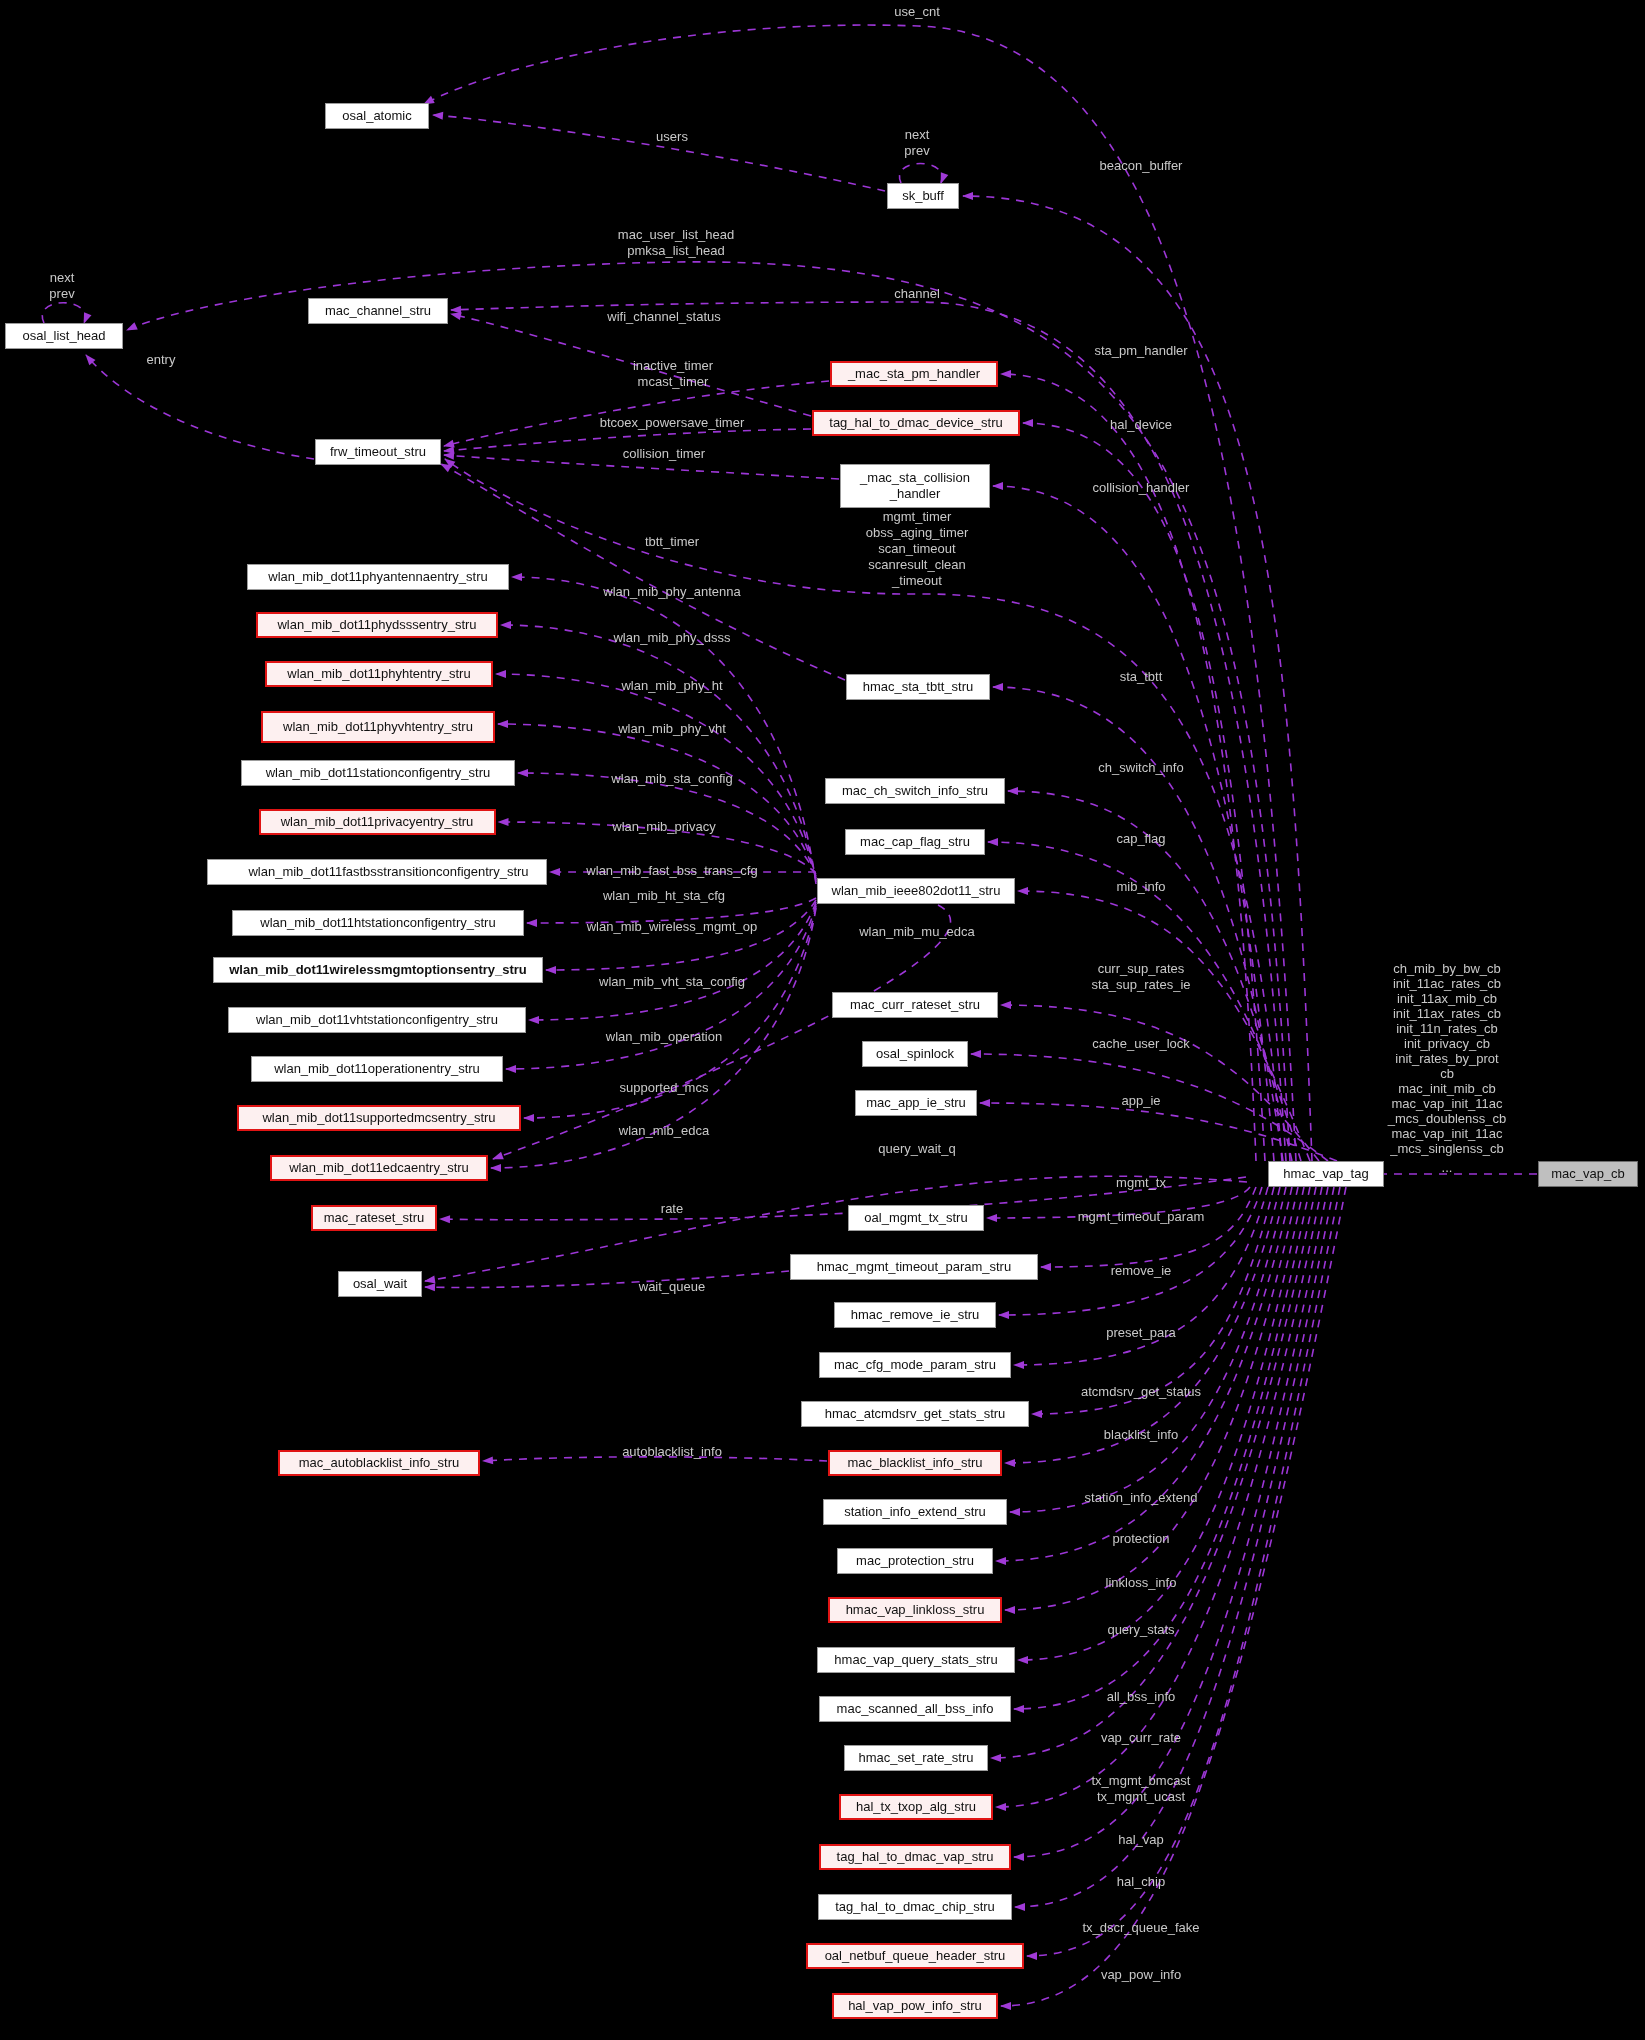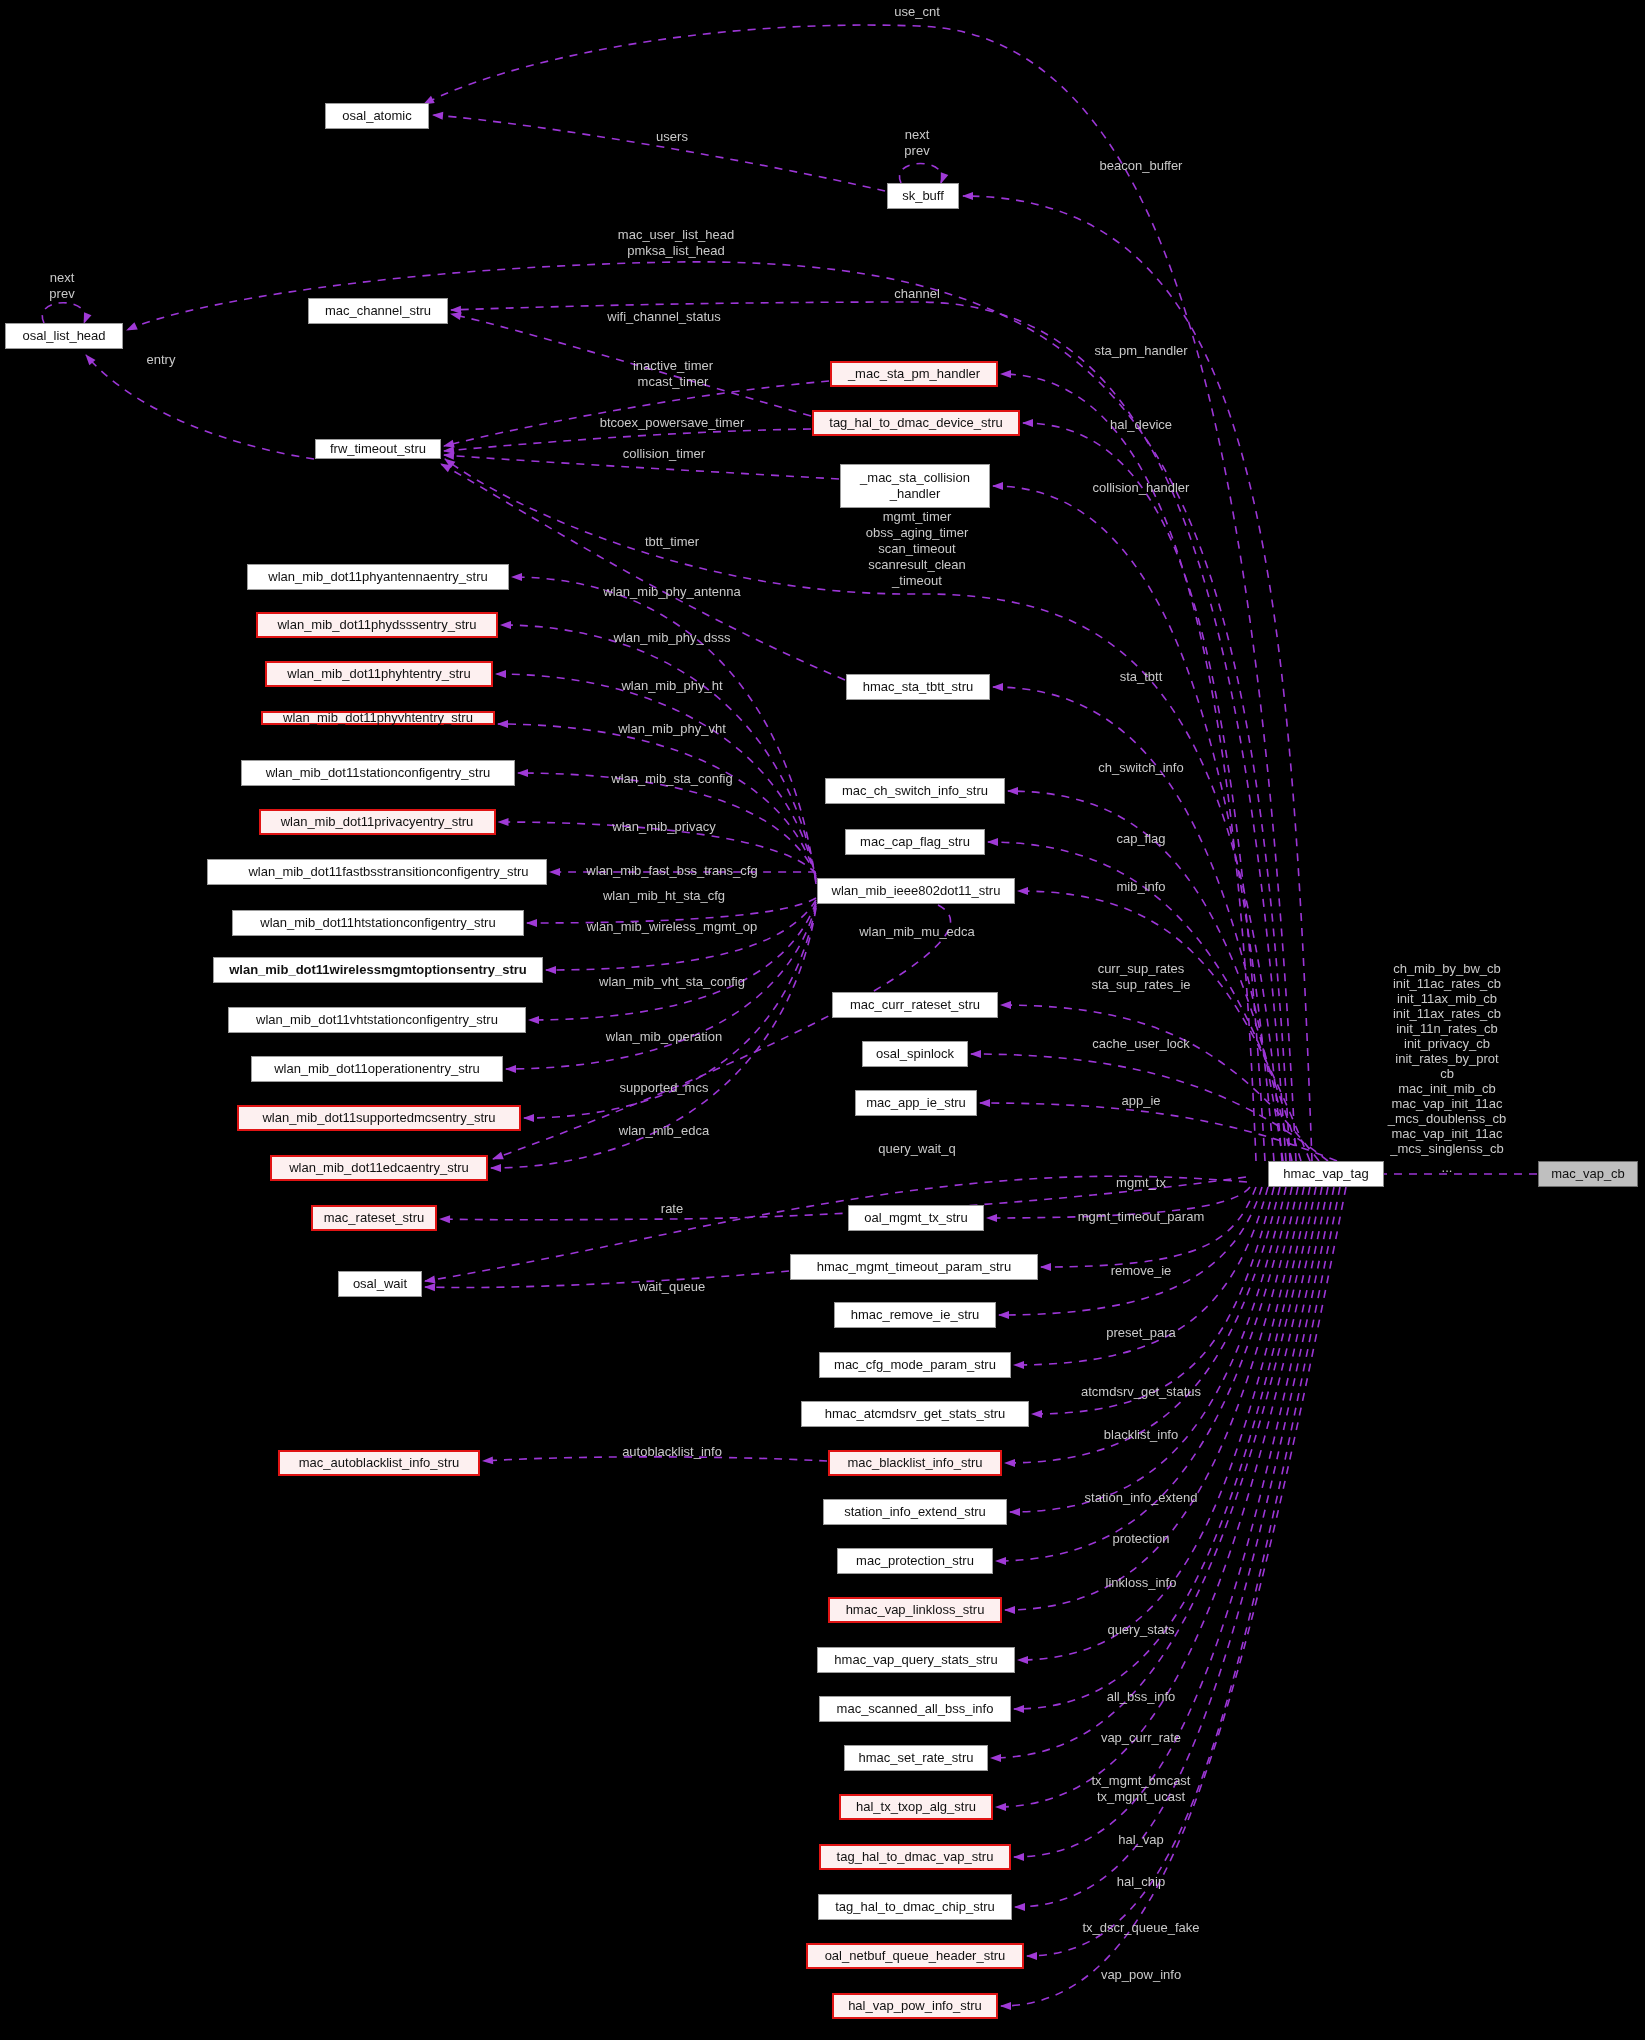--- a/index.html
+++ b/index.html
@@ -86,27 +86,27 @@
       <path d="M1346,1187 C1234,1760 1161,2006 1001,2006" fill="none" stroke="#9c36d6" stroke-width="1.6" stroke-dasharray="8,7" marker-end="url(#ah)"></path>
       <path d="M1537,1174 L1363,1174" fill="none" stroke="#9c36d6" stroke-width="1.6" stroke-dasharray="8,7" marker-end="url(#ah)"></path>
     </svg>
   <div id="nodes">
       <div class="node" style="left: 325px; top: 103px; width: 104px; height: 26px;">osal_atomic</div>
       <div class="node" style="left: 887px; top: 183px; width: 72px; height: 26px;">sk_buff</div>
       <div class="node" style="left: 5px; top: 323px; width: 118px; height: 26px;">osal_list_head</div>
       <div class="node" style="left: 308px; top: 298px; width: 140px; height: 26px;">mac_channel_stru</div>
       <div class="node trunc" style="left: 830px; top: 361px; width: 168px; height: 26px;">_mac_sta_pm_handler</div>
       <div class="node trunc" style="left: 812px; top: 410px; width: 208px; height: 26px;">tag_hal_to_dmac_device_stru</div>
-      <div class="node" style="left: 315px; top: 439px; width: 126px; height: 20px;">frw_timeout_stru</div>
+      <div class="node" style="left: 315px; top: 439px; width: 126px; height: 26px;">frw_timeout_stru</div>
       <div class="node" style="left: 840px; top: 464px; width: 150px; height: 44px;">_mac_sta_collision
 _handler</div>
       <div class="node" style="left: 247px; top: 564px; width: 262px; height: 26px;">wlan_mib_dot11phyantennaentry_stru</div>
       <div class="node trunc" style="left: 256px; top: 612px; width: 242px; height: 26px;">wlan_mib_dot11phydsssentry_stru</div>
       <div class="node trunc" style="left: 265px; top: 661px; width: 228px; height: 26px;">wlan_mib_dot11phyhtentry_stru</div>
-      <div class="node trunc" style="left: 261px; top: 711px; width: 234px; height: 14px;">wlan_mib_dot11phyvhtentry_stru</div>
+      <div class="node trunc" style="left: 261px; top: 711px; width: 234px; height: 32px;">wlan_mib_dot11phyvhtentry_stru</div>
       <div class="node" style="left: 846px; top: 674px; width: 144px; height: 26px;">hmac_sta_tbtt_stru</div>
       <div class="node" style="left: 241px; top: 760px; width: 274px; height: 26px;">wlan_mib_dot11stationconfigentry_stru</div>
       <div class="node" style="left: 825px; top: 778px; width: 180px; height: 26px;">mac_ch_switch_info_stru</div>
       <div class="node trunc" style="left: 258.5px; top: 809px; width: 237px; height: 26px;">wlan_mib_dot11privacyentry_stru</div>
       <div class="node" style="left: 845px; top: 829px; width: 140px; height: 26px;">mac_cap_flag_stru</div>
       <div class="node" style="left: 207px; top: 859px; width: 340px; height: 26px; padding-left: 23px;">wlan_mib_dot11fastbsstransitionconfigentry_stru</div>
       <div class="node" style="left: 817px; top: 878px; width: 198px; height: 26px;">wlan_mib_ieee802dot11_stru</div>
       <div class="node" style="left: 232px; top: 910px; width: 292px; height: 26px;">wlan_mib_dot11htstationconfigentry_stru</div>
       <div class="node" style="left: 213px; top: 957px; width: 330px; height: 26px; font-weight: bold;">wlan_mib_dot11wirelessmgmtoptionsentry_stru</div>
       <div class="node" style="left: 228px; top: 1007px; width: 298px; height: 26px;">wlan_mib_dot11vhtstationconfigentry_stru</div>

